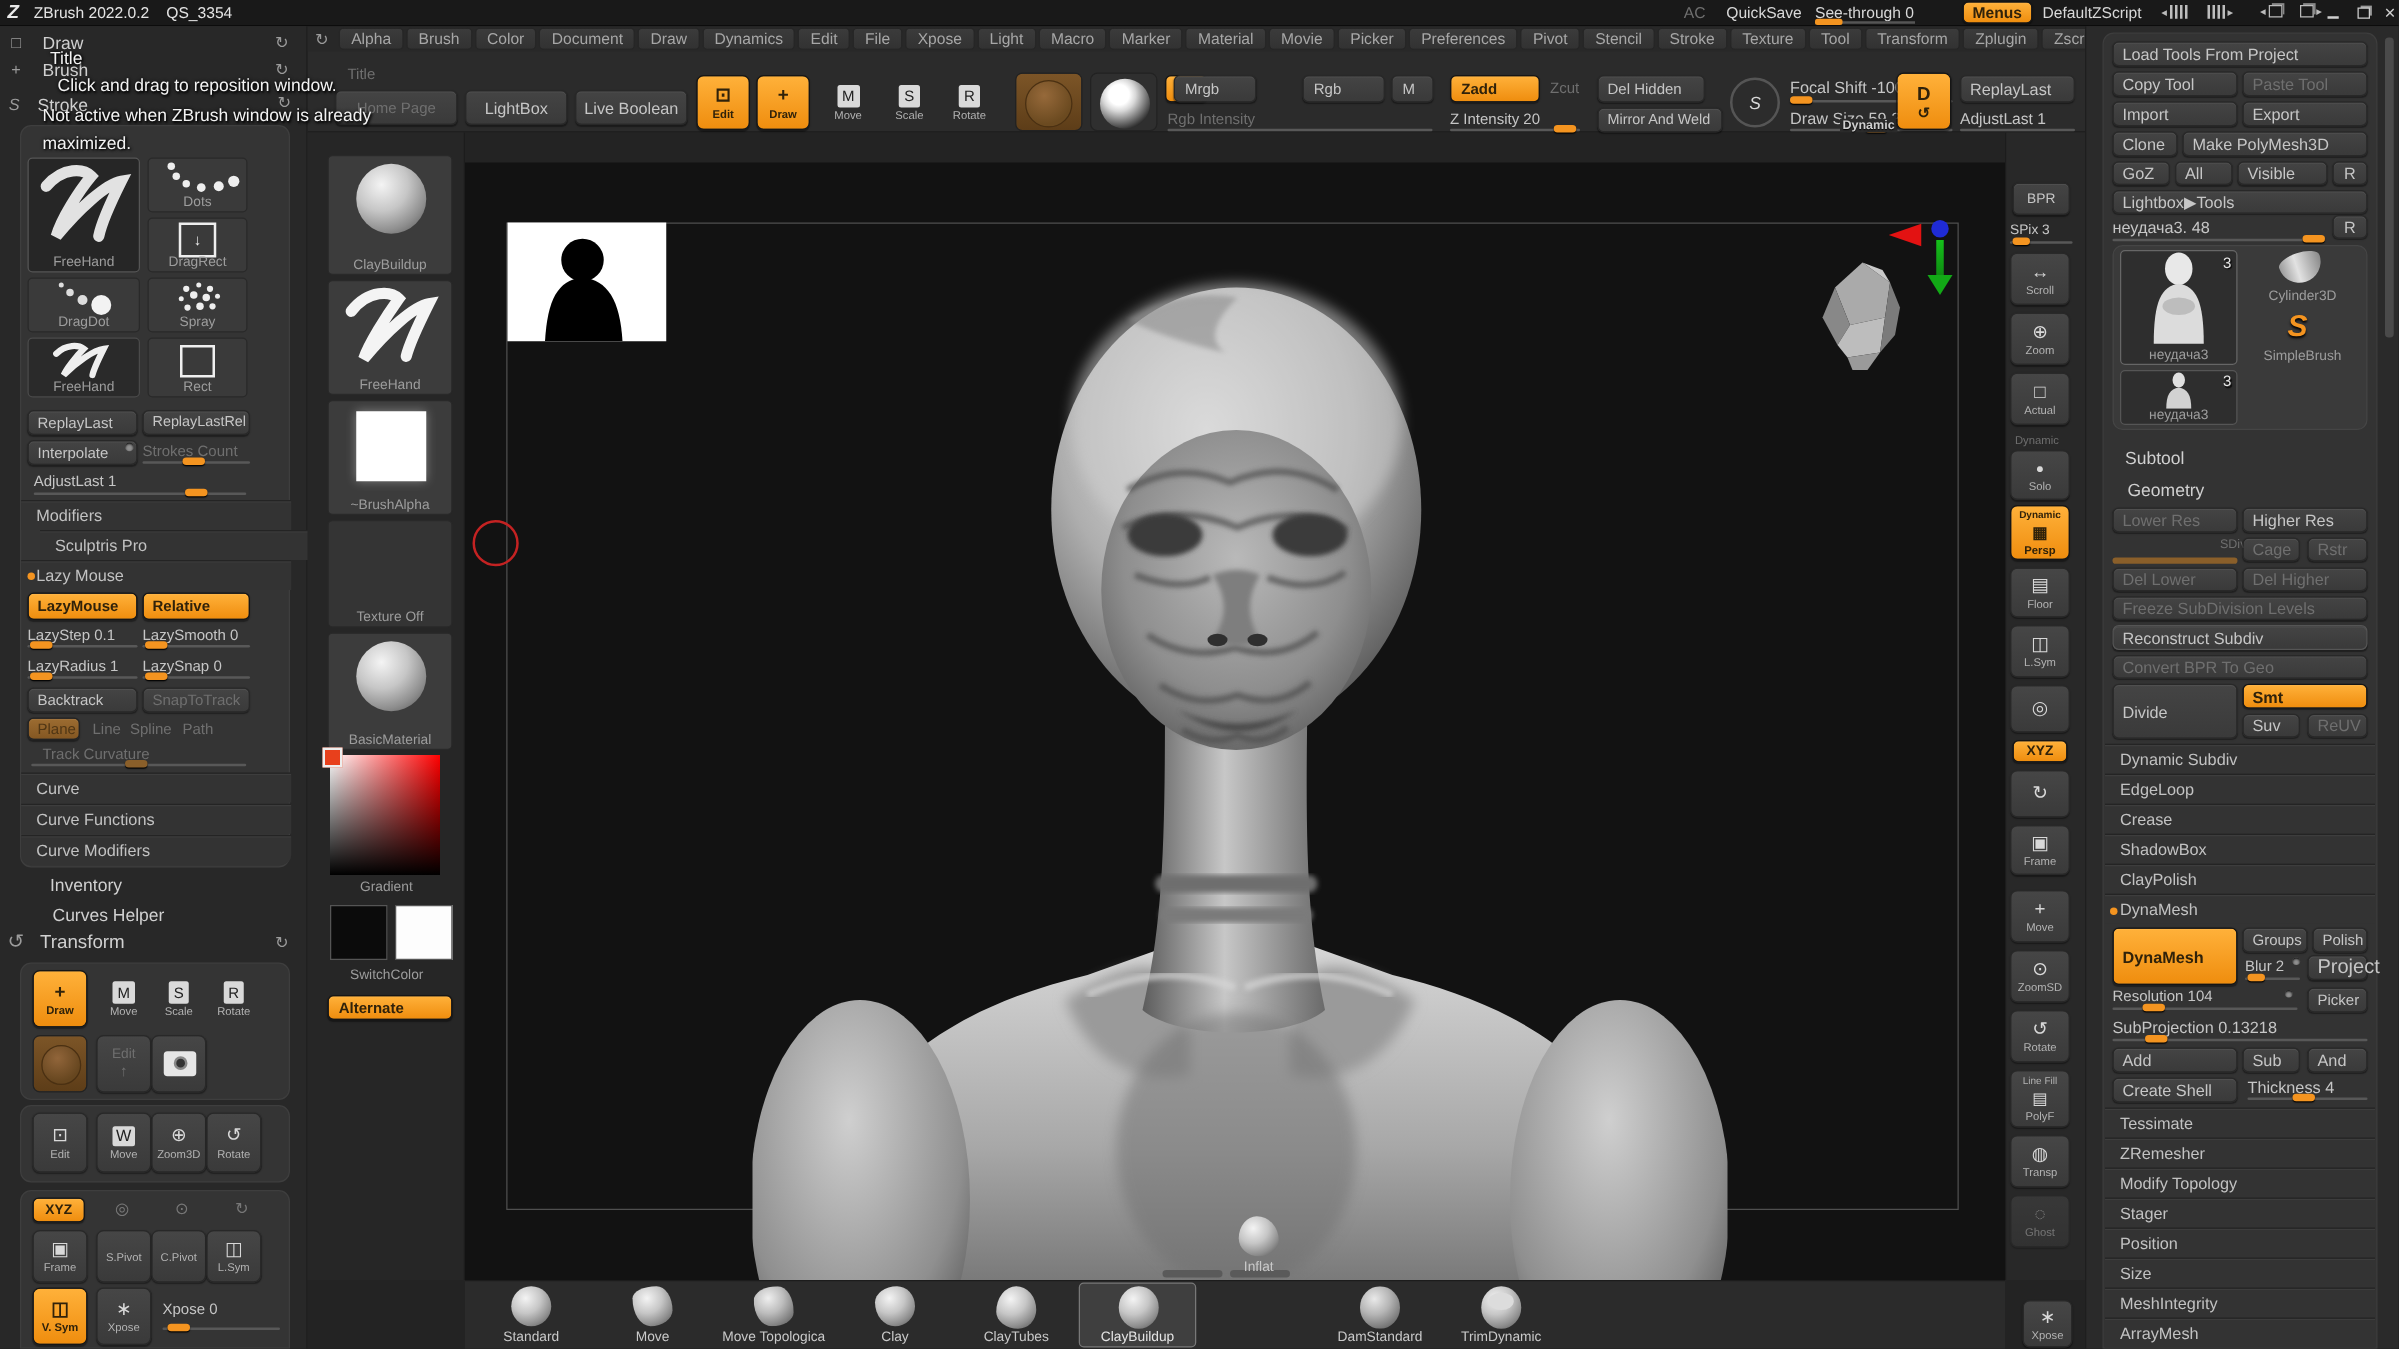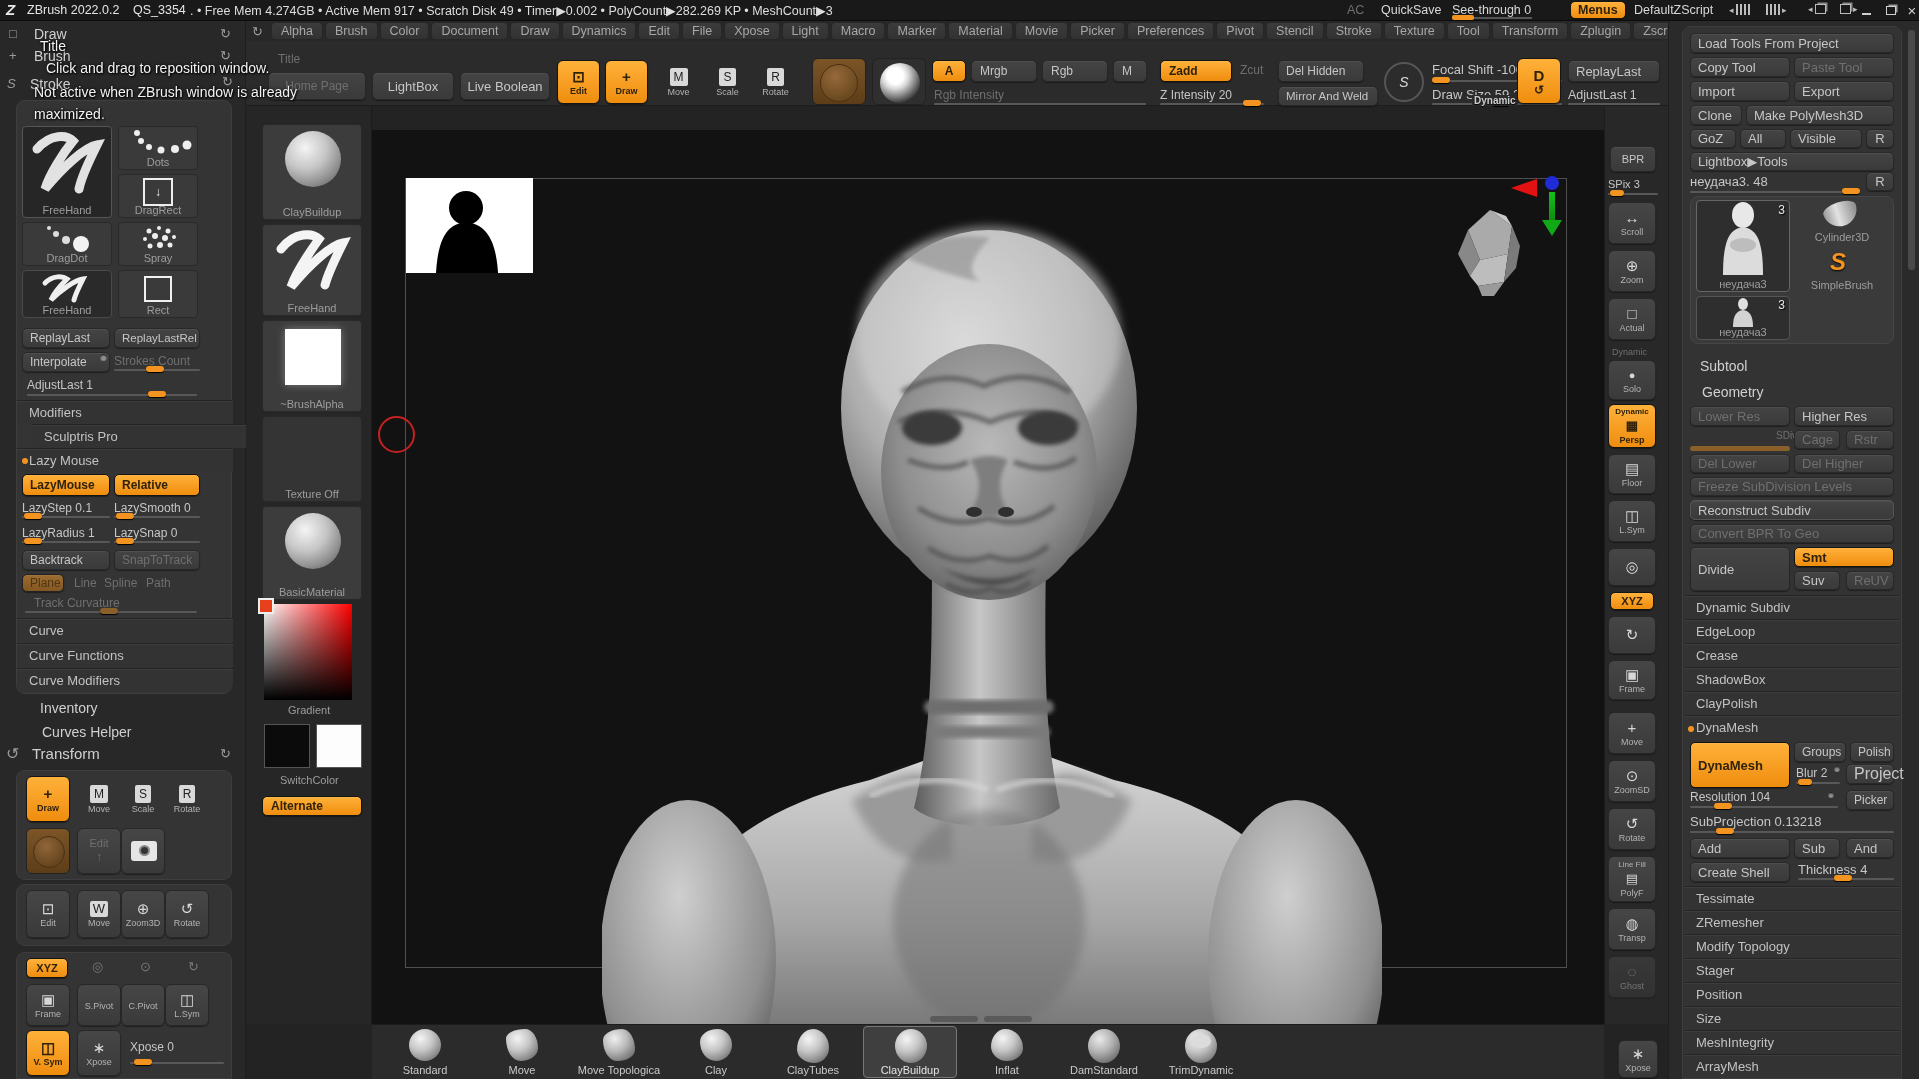--- a/index.html
+++ b/index.html
@@ -34,21 +34,20 @@
 .bars i{width:2px;height:11px;background:#bdbdbd;display:inline-block}
 .winbtn{position:absolute;color:#cfcfcf;font-size:13px;display:flex;align-items:center;justify-content:center;width:22px;height:16px}
 </style>
 </head>
 <body>
 
 <div class="a" style="left:0;top:0;width:1919px;height:21px;background:#191919;border-bottom:1px solid #0c0c0c">
   <span class="a" style="left:6px;top:1px;font-size:15px;font-weight:bold;font-style:italic;color:#e9e9e9">Z</span>
   <span class="a" style="left:27px;top:3px;font-size:12.5px;color:#e4e4e4">ZBrush 2022.0.2</span>
   <span class="a" style="left:133px;top:3px;font-size:12.5px;color:#e4e4e4">QS_3354</span>
-  <span class="a" style="left:190px;top:3px;font-size:12.5px;color:#dedede">. • Free Mem 4.274GB • Active Mem 917 • Scratch Disk 49 •  Timer▶0.002 • PolyCount▶282.269 KP  • MeshCount▶3</span>
   <span class="a dim" style="left:1347px;top:3px;font-size:12.5px">AC</span>
   <span class="a" style="left:1381px;top:3px;font-size:12.5px;color:#d8d8d8">QuickSave</span>
   <span class="a" style="left:1452px;top:3px;font-size:12.5px;color:#d8d8d8;border-bottom:0">See-through 0</span>
   <div class="a" style="left:1452px;top:17px;width:80px;height:2px;background:#555"></div>
   <div class="a" style="left:1452px;top:15px;width:22px;height:5px;background:#f49420;border-radius:2px"></div>
   <div class="btn org" style="left:1570px;top:1px;height:18px;font-size:12.5px">Menus</div>
   <span class="a" style="left:1634px;top:3px;font-size:12.5px;color:#d8d8d8">DefaultZScript</span>
   <div class="a bars" style="left:1729px;top:4px">
       <span style="color:#bbb;font-size:9px">◂</span>
       <i></i>
@@ -135,21 +134,21 @@
   <span class="gl" style="background:#d9d9d9;color:#222;font-size:12px;padding:1px 4px;border-radius:2px">R</span>
   <span class="il">Rotate</span>
 </div>
 <div class="a" style="left:812px;top:58px;width:54px;height:47px;background:linear-gradient(#7c5527,#5d3d18);border-radius:6px;border:1px solid #222">
   <div class="a" style="left:7px;top:5px;width:38px;height:38px;border-radius:50%;border:1px solid #4a3012;background:radial-gradient(circle at 40% 32%,#96693a,#6b4a20 70%)"></div>
 </div>
 <div class="a" style="left:872px;top:58px;width:54px;height:47px;background:#2f2f2f;border-radius:6px;border:1px solid #222">
   <div class="a" style="left:7px;top:4px;width:40px;height:40px;border-radius:50%;background:radial-gradient(circle at 38% 32%,#ffffff 0 22%,#d8d8d8 36%,#2a2a2a 78%)"></div>
 </div>
 <div class="btn org cc" style="left:932px;top:60px;width:34px;height:22px">A</div>
-<div class="btn cc" style="left:971px;top:60px;width:66px;height:22px;justify-content:flex-start;padding-left:8px">Mrgb</div>
+<div class="btn cc" style="left:939px;top:60px;width:66px;height:22px;justify-content:flex-start;padding-left:8px">Mrgb</div>
 <div class="btn cc" style="left:1042px;top:60px;width:66px;height:22px;justify-content:flex-start;padding-left:8px">Rgb</div>
 <div class="btn cc" style="left:1113px;top:60px;width:34px;height:22px;justify-content:flex-start;padding-left:8px">M</div>
 <div class="sl dim" style="left:934px;top:88px">Rgb Intensity</div>
 <div class="tr" style="left:934px;top:103px;width:212px"></div>
 <div class="btn org cc" style="left:1160px;top:60px;width:72px;height:22px;justify-content:flex-start;padding-left:8px">Zadd</div>
 <span class="lb dim" style="left:1240px;top:63px">Zcut</span>
 <div class="btn" style="left:1278px;top:60px;width:86px;height:22px">Del Hidden</div>
 <div class="sl" style="left:1160px;top:88px">Z Intensity 20</div>
 <div class="tr" style="left:1160px;top:103px;width:104px"></div>
 <div class="hd" style="left:1243px;top:100px"></div>
@@ -740,21 +739,21 @@
   <span class="tlab" style="color:#c9c9c9">Clay</span>
 </div>
 <div class="tile" style="left:766px;top:1028px;width:94px;height:49px;background:transparent;border:none">
   <div class="sph" style="position:absolute;left:31px;top:1px;width:32px;height:34px;border-radius:50% 50% 45% 55%/60% 55% 45% 40%"></div>
   <span class="tlab" style="color:#c9c9c9">ClayTubes</span>
 </div>
 <div class="tile" style="left:863px;top:1026px;width:94px;height:52px;background:#3f3f3f;border:1px solid #787878">
   <div class="sph" style="position:absolute;left:31px;top:2px;width:32px;height:34px"></div>
   <span class="tlab" style="color:#e4e4e4">ClayBuildup</span>
 </div>
-<div class="tile" style="left:960px;top:1028px;width:94px;height:49px;background:transparent;border:none">
+<div class="tile" style="left:960px;top:972px;width:94px;height:49px;background:transparent;border:none">
   <div class="sph" style="position:absolute;left:31px;top:1px;width:32px;height:32px;border-radius:45% 55% 50% 50%/55% 60% 40% 45%"></div>
   <span class="tlab" style="color:#c9c9c9">Inflat</span>
 </div>
 <div class="tile" style="left:1057px;top:1028px;width:94px;height:49px;background:transparent;border:none">
   <div class="sph" style="position:absolute;left:31px;top:1px;width:32px;height:34px;background:radial-gradient(circle at 36% 30%,#e9e9e9,#b5b5b5 40%,#777 75%,#4a4a4a),repeating-linear-gradient(70deg,transparent 0 3px,rgba(0,0,0,.25) 3px 4px)"></div>
   <span class="tlab" style="color:#c9c9c9">DamStandard</span>
 </div>
 <div class="tile" style="left:1154px;top:1028px;width:94px;height:49px;background:transparent;border:none">
   <div class="sph" style="position:absolute;left:31px;top:1px;width:32px;height:34px"></div>
   <div class="a" style="left:37px;top:6px;width:20px;height:14px;border-radius:50%;background:#dcdcdc"></div>

